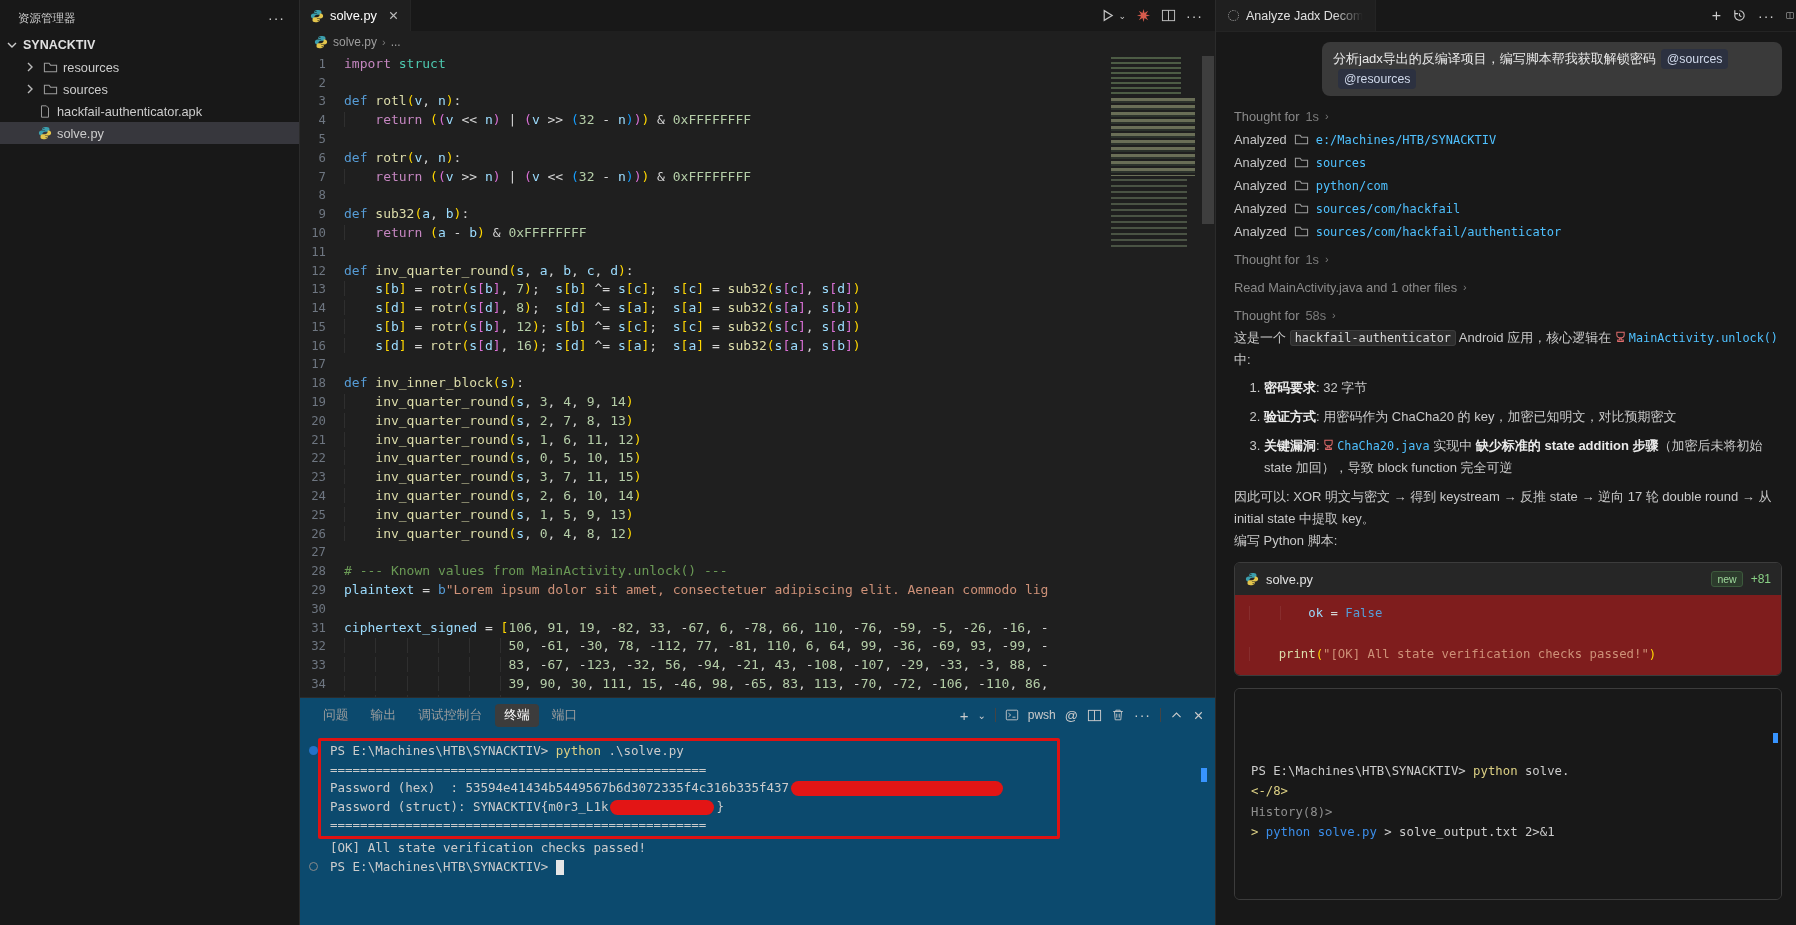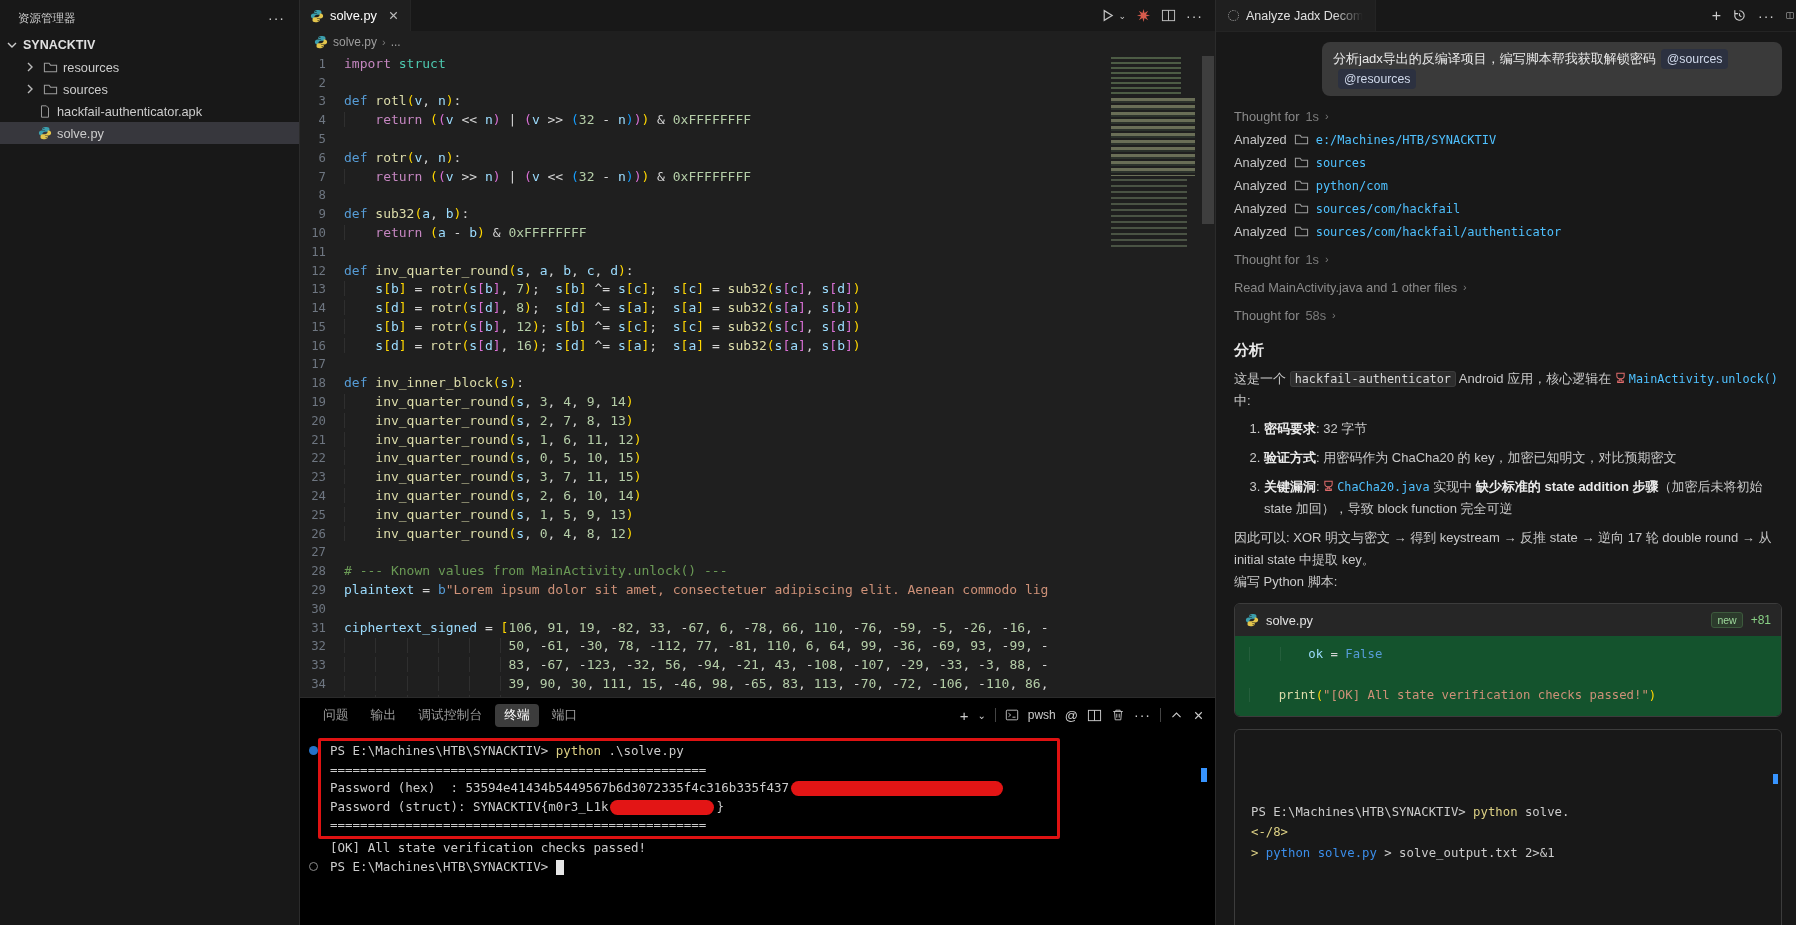--- a/index.html
+++ b/index.html
@@ -39,21 +39,21 @@
   .lc { overflow:hidden; max-width:730px; }
   .ws { background:repeating-linear-gradient(to right, rgba(255,255,255,.07) 0 1px, transparent 1px 31.3px); }
   .minimap { position:absolute; top:2px; right:16px; width:92px; height:212px; opacity:.85; }
   .mm-blk { margin:2px 0 3px 4px; }
   .mm1 { height:38px; width:70px; background:repeating-linear-gradient(to bottom, rgba(150,190,130,.45) 0 2px, transparent 2px 5px); }
   .mm2 { height:78px; width:84px; background:repeating-linear-gradient(to bottom, rgba(190,200,150,.55) 0 3px, rgba(90,120,90,.25) 3px 5px, transparent 5px 7px); }
   .mm3 { height:72px; width:76px; background:repeating-linear-gradient(to bottom, rgba(160,185,140,.4) 0 2px, transparent 2px 6px); }
   .ed-scrollbar { position:absolute; top:3px; right:1px; width:12px; height:168px; background:rgba(121,121,121,.35); }
 
   
-  .term { height:233px; border-top:1px solid #2b2b2b; display:flex; flex-direction:column; background:#000000;justify-content:space-between; }
+  .term { height:233px; border-top:1px solid #2b2b2b; display:flex; flex-direction:column; background:#0c4a6e;justify-content:space-between; }
   .term-head { height:34px; display:flex; align-items:center; padding:0 10px 0 14px; }
   .term-tabs { display:flex; align-items:center; gap:4px; }
   .term-tab { padding:3px 9px; color:#9d9d9d; font-size:12.8px; border-radius:4px; cursor:pointer; }
   .term-tab.active { background:#3c3c3c; color:#ffffff; }
   .term-actions { margin-left:auto; display:flex; align-items:center; gap:9px; color:#cccccc; }
   .term-actions .txt { font-size:15px; cursor:pointer; }
   .term-actions .sm { font-size:10px; }
   .term-actions .divider { width:1px; height:14px; background:#444; }
   .pwsh-lbl { font-size:12px; color:#cccccc; }
   .term-body { position:relative; flex:1; padding:6px 0 0 30px; font-family:"DejaVu Sans Mono","Liberation Mono",monospace; font-size:12.5px; overflow:hidden; }
@@ -94,21 +94,21 @@
   .rsym { font-family:"DejaVu Sans Mono","Liberation Mono",monospace; font-size:11.8px; color:#4fc1ff; cursor:pointer; white-space:nowrap; }
   .rsym .icon { margin-right:3px; vertical-align:-1px; }
   ol.alist { margin:6px 0 6px 0; padding-left:30px; }
   ol.alist li { margin-bottom:7px; line-height:22px; }
   .fcard { margin-top:10px; border:1px solid #3c3c3c; border-radius:6px; overflow:hidden; }
   .fcard-head { height:32px; background:#262626; display:flex; align-items:center; gap:7px; padding:0 10px; }
   .fcard-name { font-size:12.8px; color:#e2e2e2; }
   .fcard-right { margin-left:auto; display:flex; align-items:center; gap:8px; }
   .badge-new { font-size:10.5px; color:#9ed89b; background:#2c3b2c; border:1px solid #3d5a3d; border-radius:3px; padding:0 5px; height:16px; line-height:15px; }
   .diff-add { font-size:12px; color:#89d185; }
-  .fcard-code { background:#14532d; padding:8px 0 10px 0; }
+  .fcard-code { background:#7f1d1d; padding:8px 0 10px 0; }
   .fc-line { white-space:pre; font-family:"DejaVu Sans Mono","Liberation Mono",monospace; font-size:12.3px; height:20.5px; line-height:20.5px; padding-left:14px; color:#d4d4d4; }
   .ccard { margin-top:12px; border:1px solid #3c3c3c; border-radius:6px; overflow:hidden; flex:0 0 auto; }
   .ccard-head { height:32px; background:#242424; display:flex; align-items:center; padding:0 10px; color:#b5b5b5; font-size:12.5px; border-bottom:1px solid #333; }
   .ccard-head .icon { margin-left:auto; opacity:.8; }
   .ccard-body { position:relative; background:#181818; height:210px; padding:72px 0 0 16px;
                 font-family:"DejaVu Sans Mono","Liberation Mono",monospace; font-size:12.3px; }
   .cc-line { white-space:pre; height:20.5px; line-height:20.5px; }
   .cc-scroll2 { position:absolute; right:3px; top:44px; width:5px; height:10px; background:#3794ff; }
 </style>
 </head>
@@ -422,21 +422,20 @@
           <div class="ev-thought">
             <span>Read MainActivity.java and 1 other files</span>
             <span class="ev-chev">›</span>
           </div>
           <div class="ev-thought">
             <span>Thought for</span>
             <span class="dim">58s</span>
             <span class="ev-chev">›</span>
           </div>
         </div>
-      <div class="an-head">分析</div>
       <div class="rich" id="p1">这是一个 <span class="rcode">hackfail-authenticator</span> Android 应用，核心逻辑在 <span class="rsym"><span class="icon">
               <svg width="11" height="12" viewBox="0 0 12 13">
                 <path d="M2 1.2h8v3c0 2-1.6 3.2-4 3.2S2 6.2 2 4.2zM5.2 7.6h1.6v2.2h2.3v1.5H2.9v-1.5h2.3z" fill="none" stroke="#e06c6c" stroke-width="1.1"></path>
               </svg>
             </span>MainActivity.unlock()</span> 中:</div>
       <ol class="alist" id="alist">
           <li class="rich"><span class="rb">密码要求</span>: 32 字节</li>
           <li class="rich"><span class="rb">验证方式</span>: 用密码作为 ChaCha20 的 key，加密已知明文，对比预期密文</li>
           <li class="rich"><span class="rb">关键漏洞</span>: <span class="rsym"><span class="icon">
                 <svg width="11" height="12" viewBox="0 0 12 13">
@@ -467,18 +466,19 @@
             <div class="fc-line"><span class="ws">    </span><span style="color: rgb(220, 220, 170);">print</span><span style="color: rgb(255, 215, 0);">(</span><span style="color: rgb(206, 145, 120);">"[OK] All state verification checks passed!"</span><span style="color: rgb(255, 215, 0);">)</span></div>
           </div>
       </div>
 
       <div class="ccard">
         <div class="ccard-body" id="cc-body">
 
           <div class="cc-scroll2"></div>
         <div class="cc-line"><span class="tw">PS E:\Machines\HTB\SYNACKTIV&gt; </span><span class="ty">python</span><span class="tw"> solve.</span></div>
             <div class="cc-line"><span class="ty">&lt;-/8&gt;</span></div>
+            <div class="cc-line"><span class="tg">History(8)&gt;</span></div>
             <div class="cc-line"><span class="ty">&gt; </span><span class="tb">python solve.py</span><span class="tw"> &gt; solve_output.txt 2&gt;&amp;1</span></div>
           </div>
       </div>
     </div>
   </div>
 </div>
 
 </body></html>

